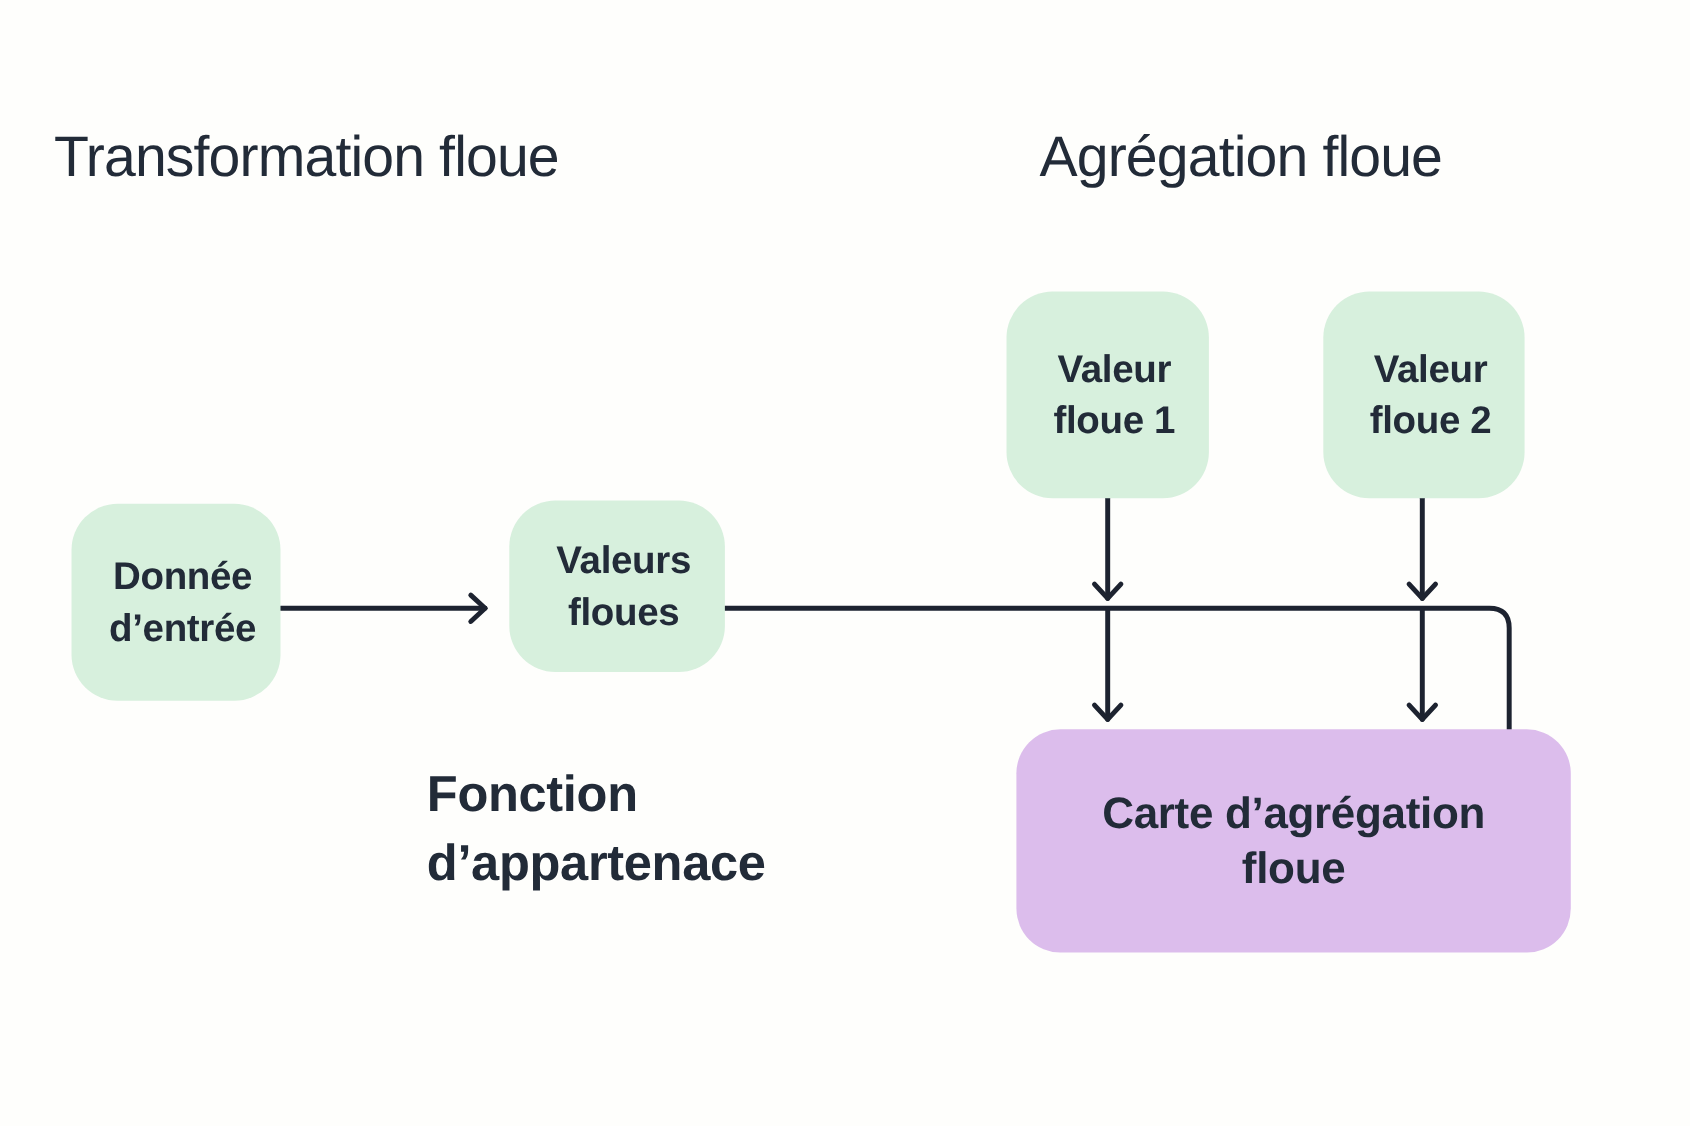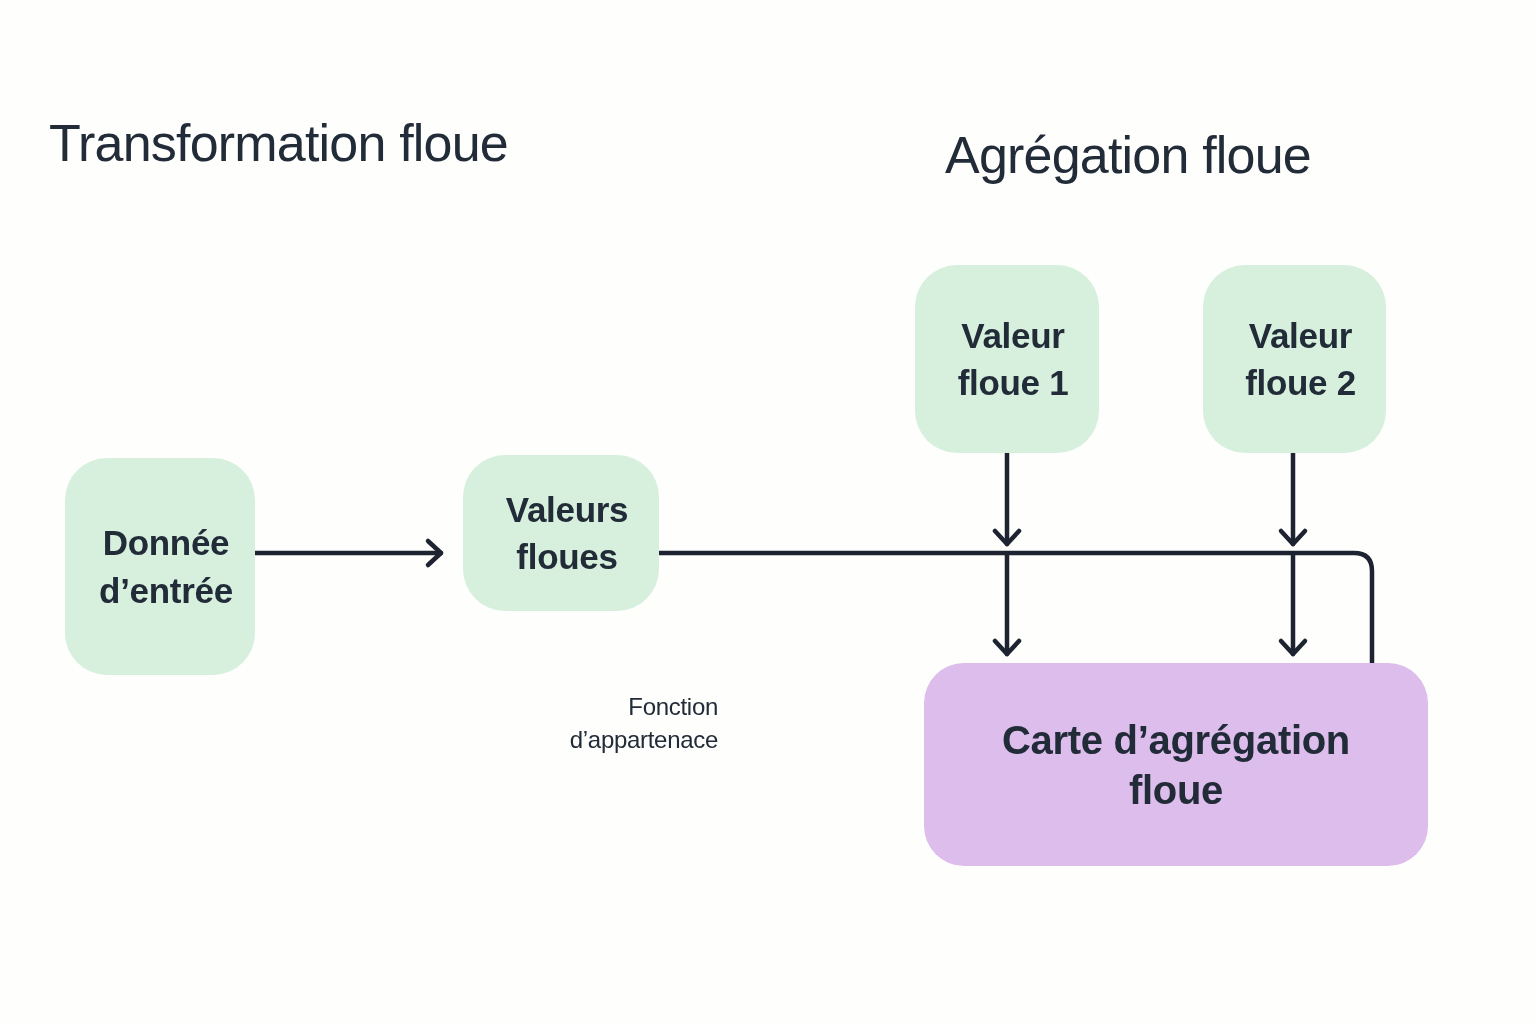--- a/index.html
+++ b/index.html
@@ -65,32 +65,32 @@
   }
   .node.purple {
     background: var(--node_purple);
     border-radius: 40px;
     font-size: 40px;
     line-height: 1.25;
     letter-spacing: -0.3px;
   }
   .caption {
     position: absolute;
-    text-align: right;
+    text-align: left;
     white-space: pre-line;
-    font-size: 24px;
-    font-weight: 400;
+    font-size: 46px;
+    font-weight: 700;
     line-height: 1.38;
     letter-spacing: -0.3px;
     color: var(--text);
   }
   
   #title-left  { left: 49px;  top: 116px; }
-  #title-right { left: 945px; top: 116px; margin-top: 12px; }
-  #node-input  { left: 65px;  top: 458px; width: 190px; height: 217px; }
+  #title-right { left: 945px; top: 116px; }
+  #node-input  { left: 65px;  top: 458px; width: 190px; height: 179px; }
   #node-values { left: 463px; top: 455px; width: 196px; height: 156px; }
   #node-v1     { left: 915px; top: 265px; width: 184px; height: 188px; }
   #node-v2     { left: 1203px;top: 265px; width: 183px; height: 188px; }
   #node-map    { left: 924px; top: 663px; width: 504px; height: 203px; }
   #caption-membership { left: 388px; top: 690px; width: 330px; }
 </style>
 </head>
 <body>
 
 <div class="canvas">

